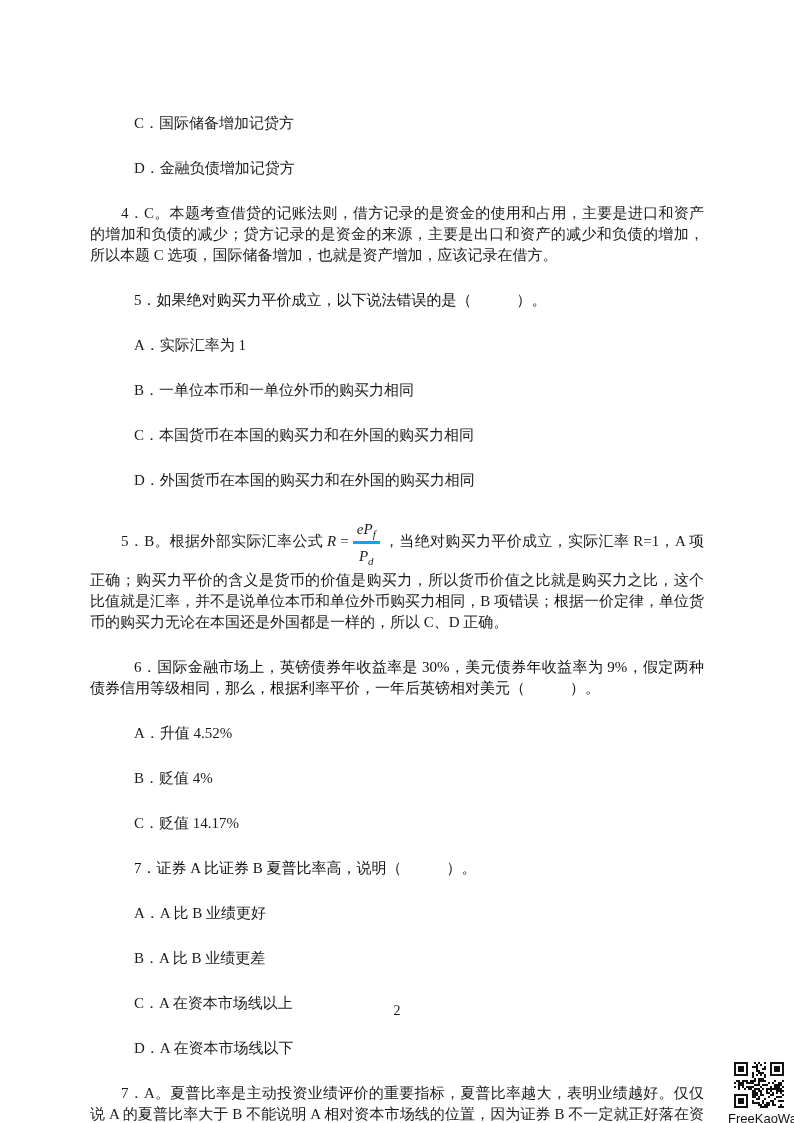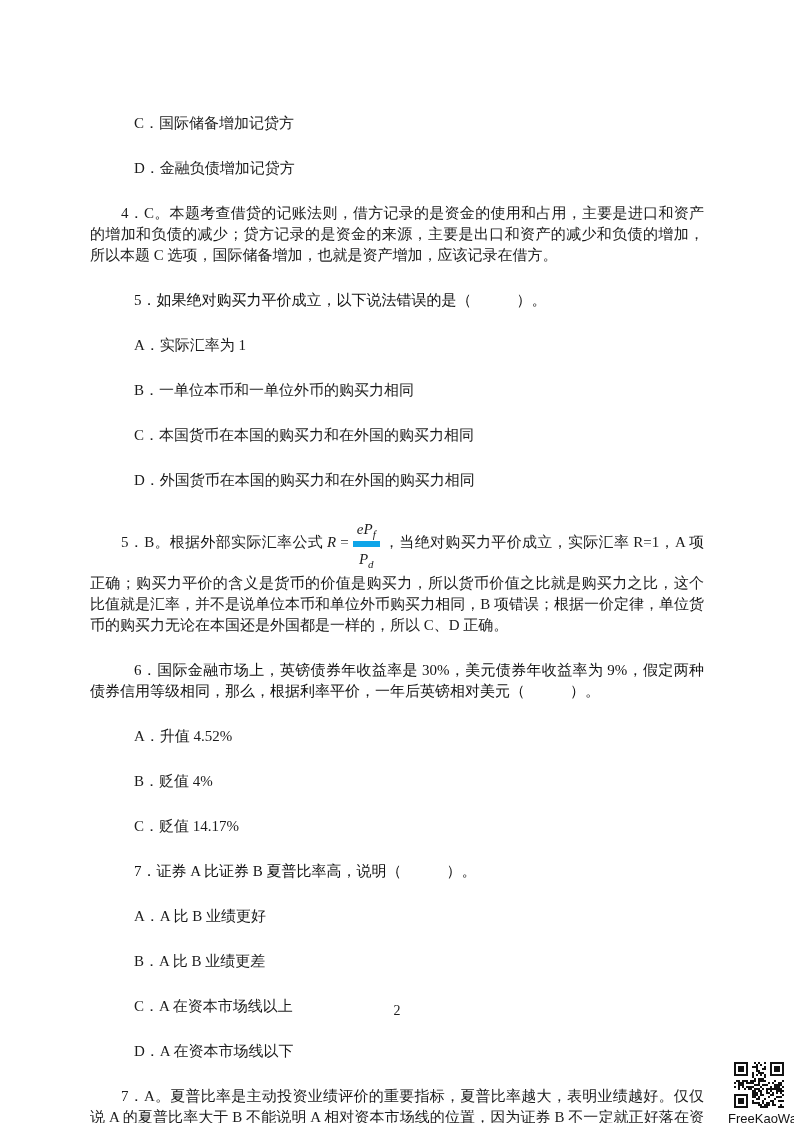--- a/index.html
+++ b/index.html
@@ -34,21 +34,21 @@
     display:inline-block;
     vertical-align:middle;
     text-align:center;
     margin:3px 4px;
     font-style:italic;
     font-family:"Liberation Serif",serif;
   }
   .frac .num{
     display:block;
     padding:1px 4px 2px 4px;
-    border-bottom:6px solid #0ea5e9;
+    border-bottom:3px solid #0ea5e9;
     line-height:20px;
     text-indent:0;
   }
   .frac .den{
     display:block;
     padding:2px 4px 1px 4px;
     line-height:20px;
     text-indent:0;
   }
   .frac sub{font-size:11px;line-height:0;}

